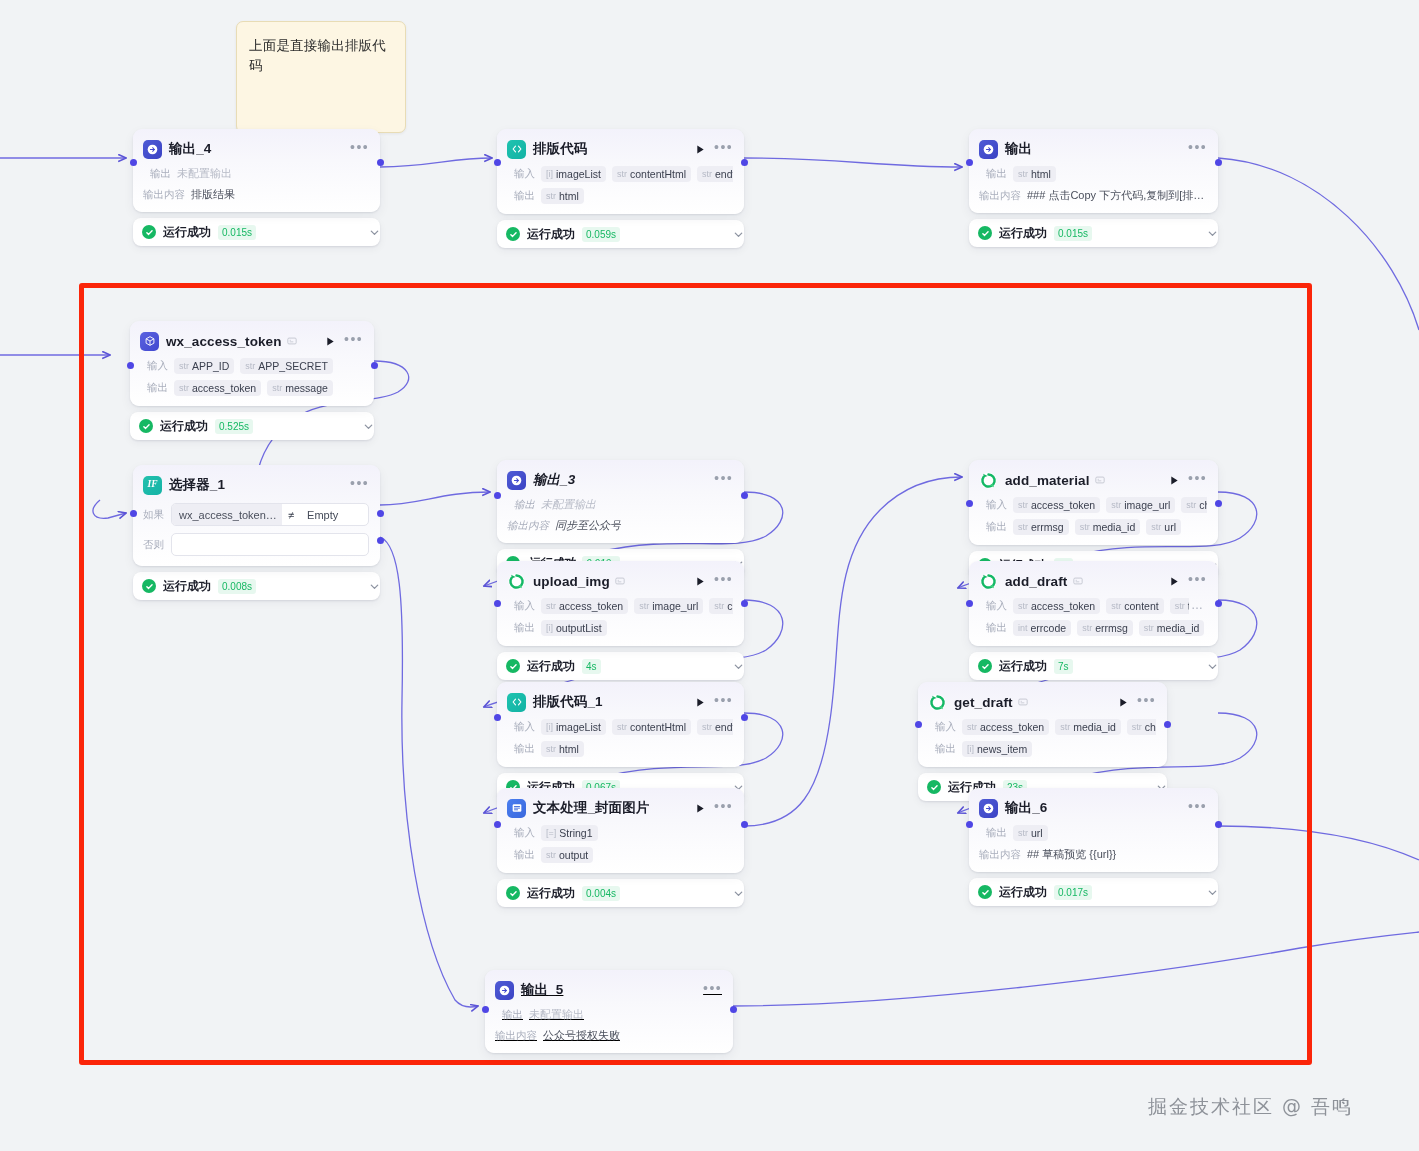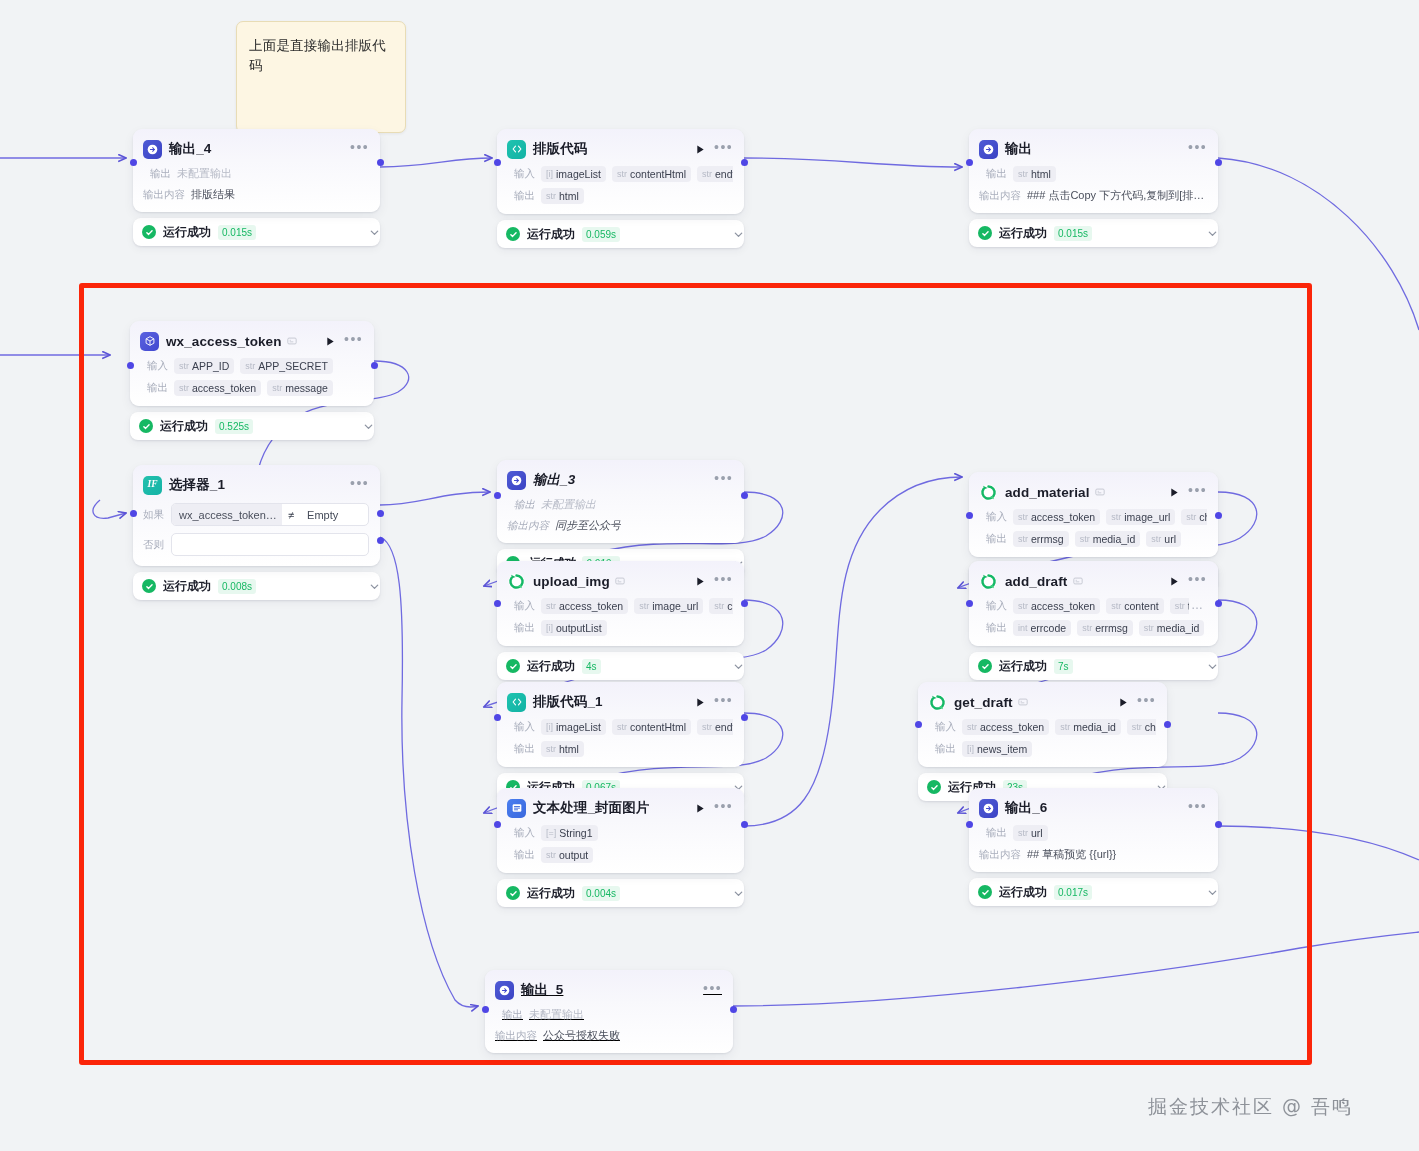--- a/index.html
+++ b/index.html
@@ -663,21 +663,21 @@
       <span class="st">运行成功</span>
       <span class="tm">0.004s</span>
       <span class="chev">
           <svg width="11" height="11" viewBox="0 0 12 12">
             <path d="M2.5 4.5L6 8l3.5-3.5" stroke="#8d93a1" stroke-width="1.4" fill="none" stroke-linecap="round" stroke-linejoin="round"></path>
           </svg>
         </span>
     </div>
   </div>
 
-  <div class="node" style="left:969px;top:472px;width:249px;">
+  <div class="node" style="left:969px;top:460px;width:249px;">
     <div class="card">
       <span class="port l" style="top:40px;"></span>
       <span class="port r" style="top:40px;"></span>
       <div class="chead">
         <span class="icon ic-plugin">
           <svg width="19" height="19" viewBox="0 0 20 20">
               <circle cx="10" cy="10" r="8.4" fill="#fff"></circle>
               <path d="M10 3.6a6.4 6.4 0 1 1-5.1 2.55" fill="none" stroke="#14b866" stroke-width="2.6" stroke-linecap="round"></path>
               <path d="M4.3 2.9l1.2 3.6 3.6-1.2z" fill="#14b866"></path>
               <path d="M15.8 17.2l-1.3-3.6-3.6 1.3z" fill="#3fd17f"></path>

